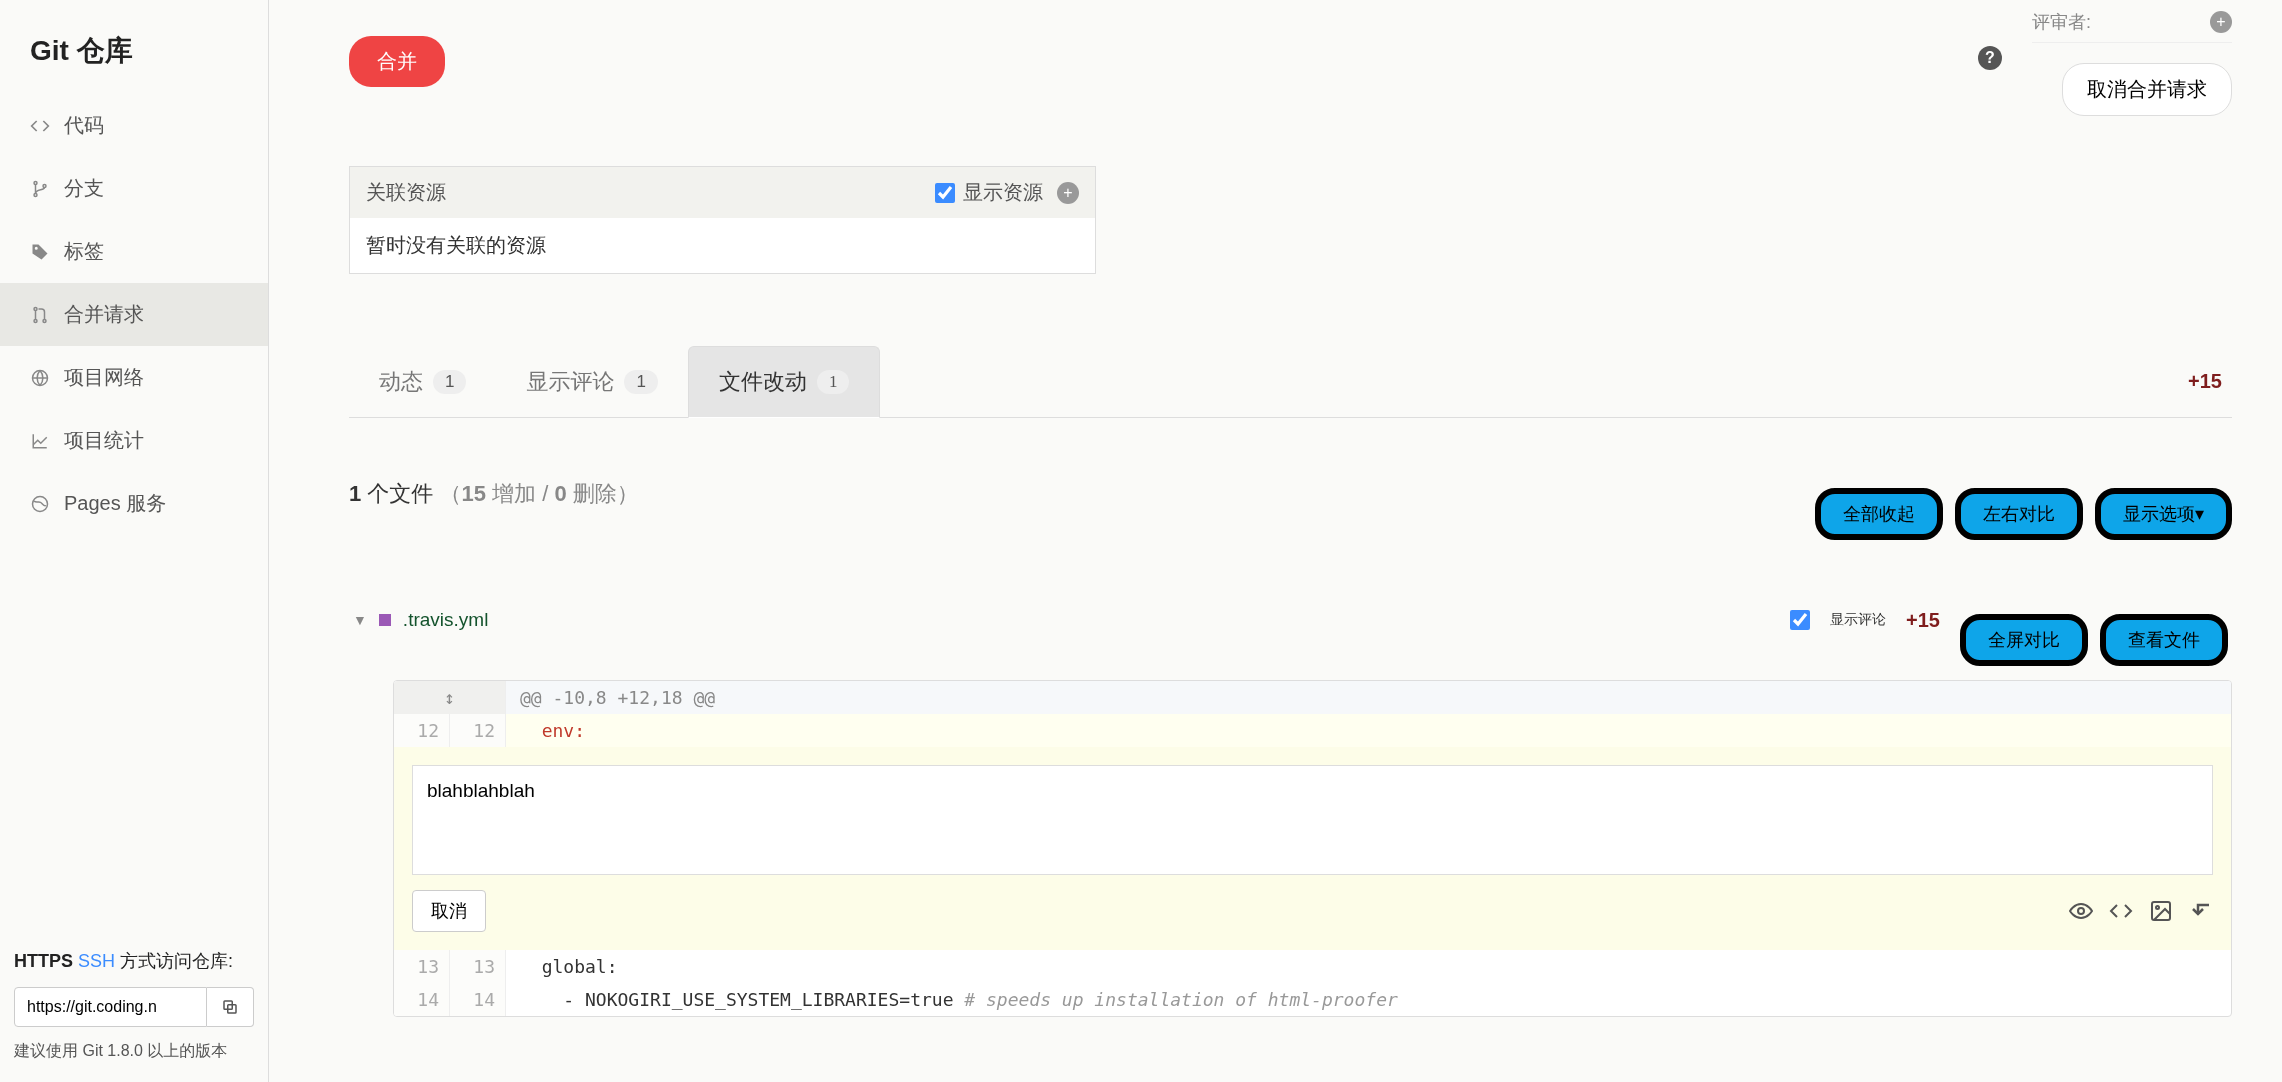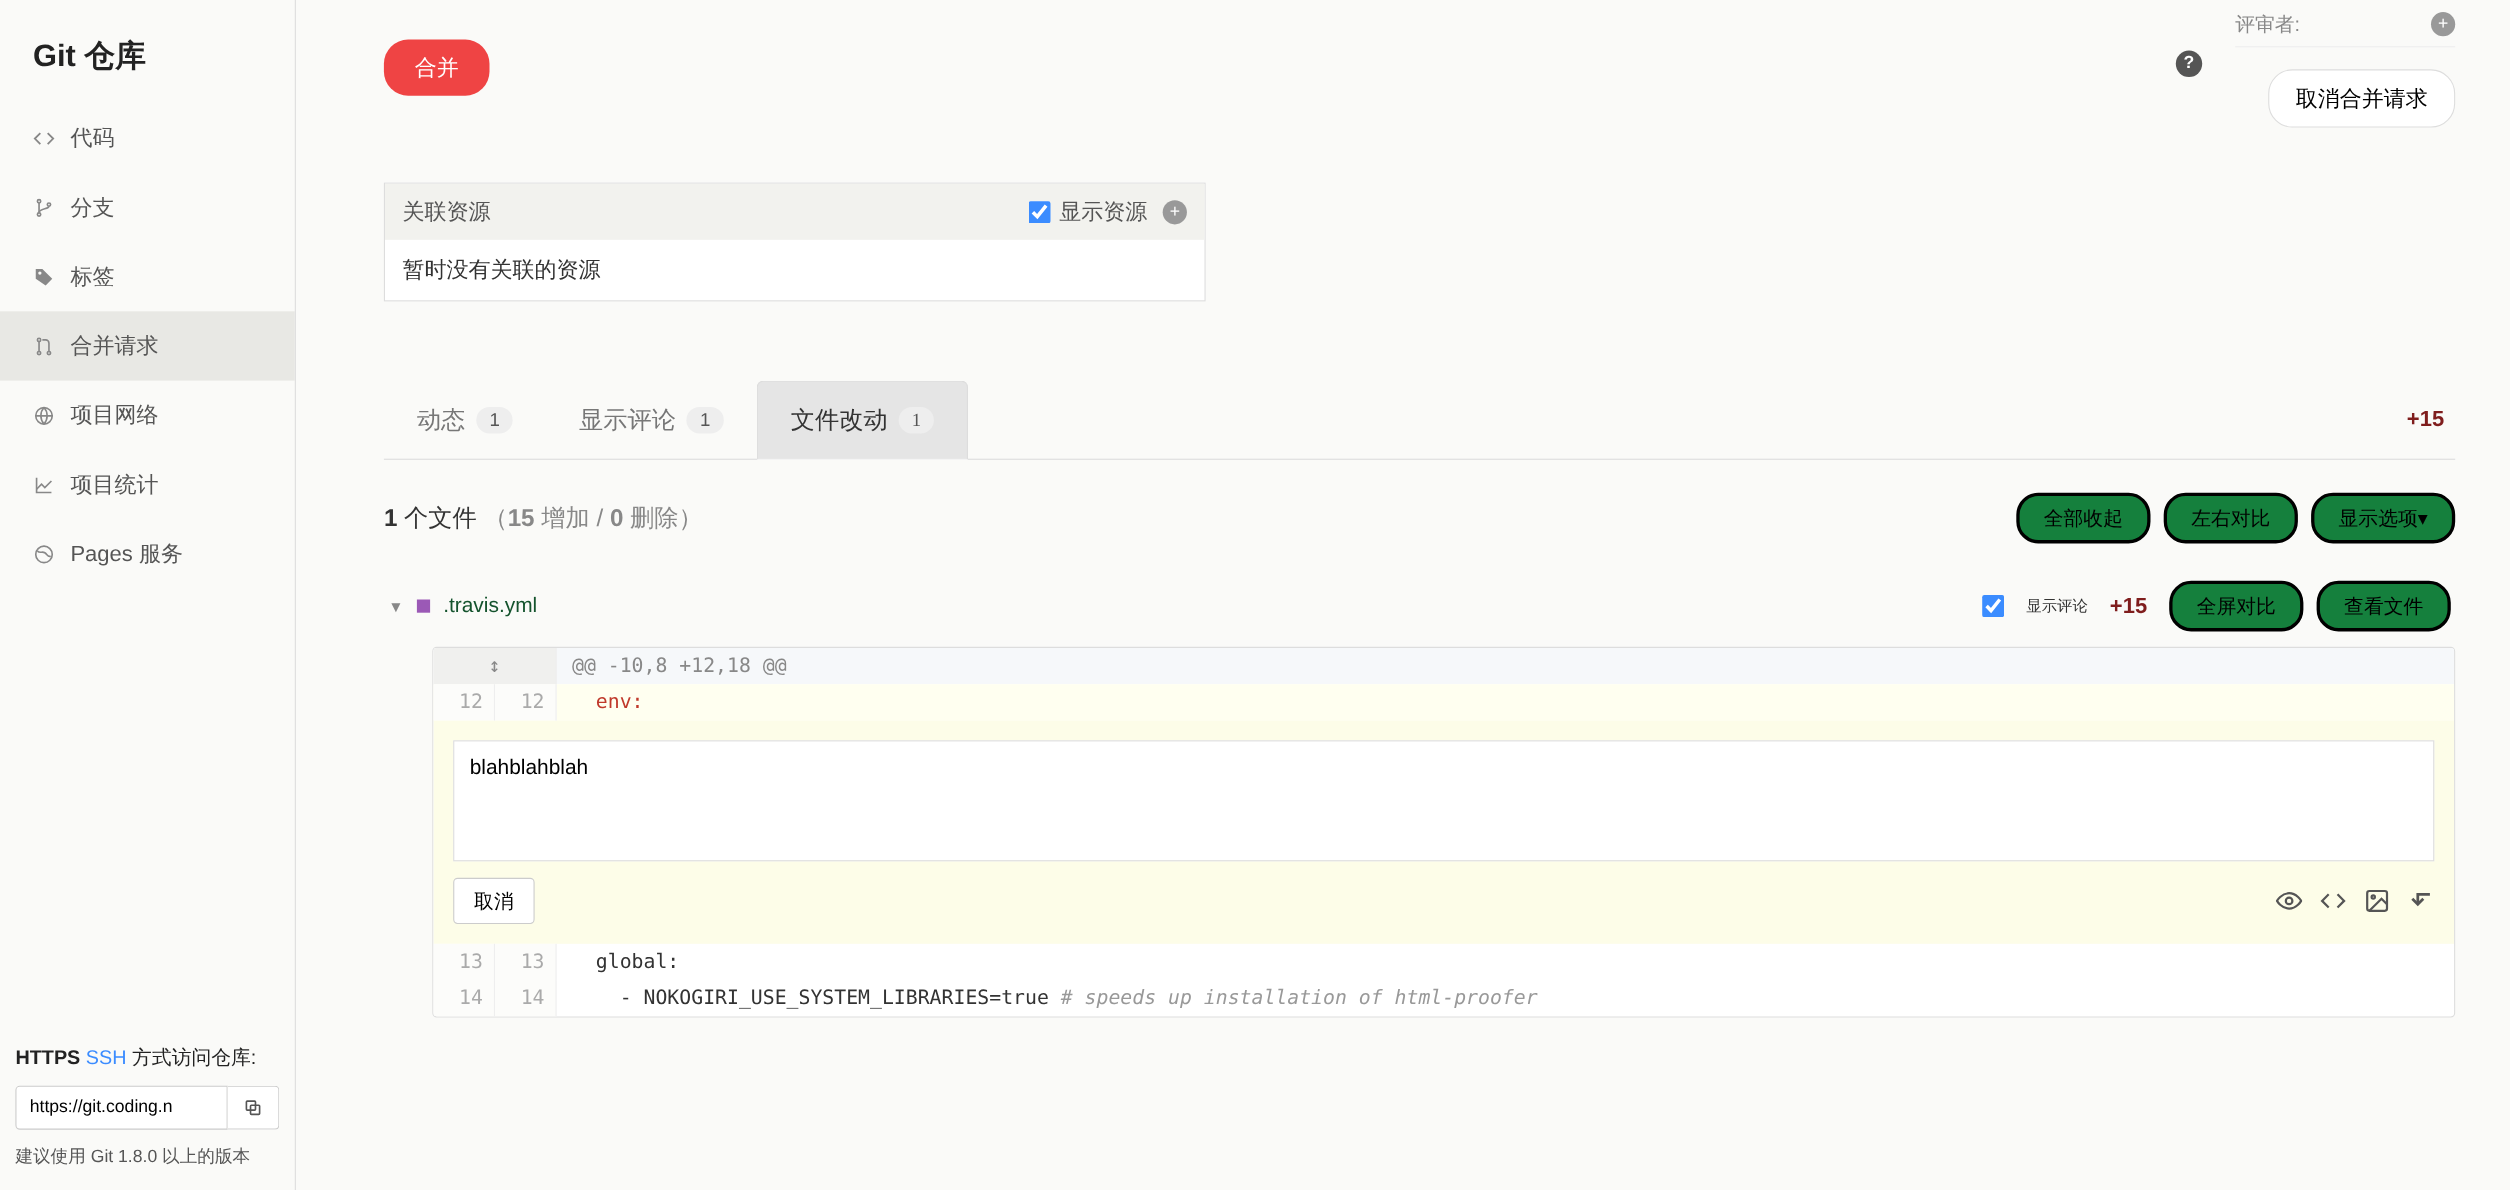--- a/index.html
+++ b/index.html
@@ -44,21 +44,21 @@
 .tab.active { background: #e5e5e5; border: 1px solid #ddd; border-bottom: 1px solid #fff; border-radius: 6px 6px 0 0; margin-bottom: -1px; color: #333; font-family: Liberation Serif, serif; }
 .badge { background: #eee; border-radius: 12px; padding: 2px 12px; font-size: 17px; color: #555; }
 .tabs-spacer { flex: 1; }
 .plus15 { color: #7f1d1d; font-weight: bold; font-size: 20px; padding-right: 10px; }
 
 
 .file-summary { margin-top: 30px; display: flex; align-items: center; gap: 12px; }
 .file-summary-text { font-size: 22px; color: #333; }
 .file-summary-text b { font-weight: bold; }
 .file-summary-stats { color: #888; }
-.pill-btn { border: 3px solid #000000; background: #15803d; border-radius: 20px; padding: 8px 22px; font-size: 18px; cursor: pointer; }
+.pill-btn { border: 6px solid #000000; background: #0ea5e9; border-radius: 20px; padding: 8px 22px; font-size: 18px; cursor: pointer; margin-top: 40px; }
 .file-summary .spacer { flex: 1; }
 
 
 .file-header { margin-top: 34px; display: flex; align-items: center; gap: 12px; padding: 0 4px; }
 .caret-down { color: #888; font-size: 14px; }
 .file-dot { width: 12px; height: 12px; background: #9b59b6; display: inline-block; }
 .file-name { color: #14532d; font-size: 19px; }
 .file-header .spacer { flex: 1; }
 
 

